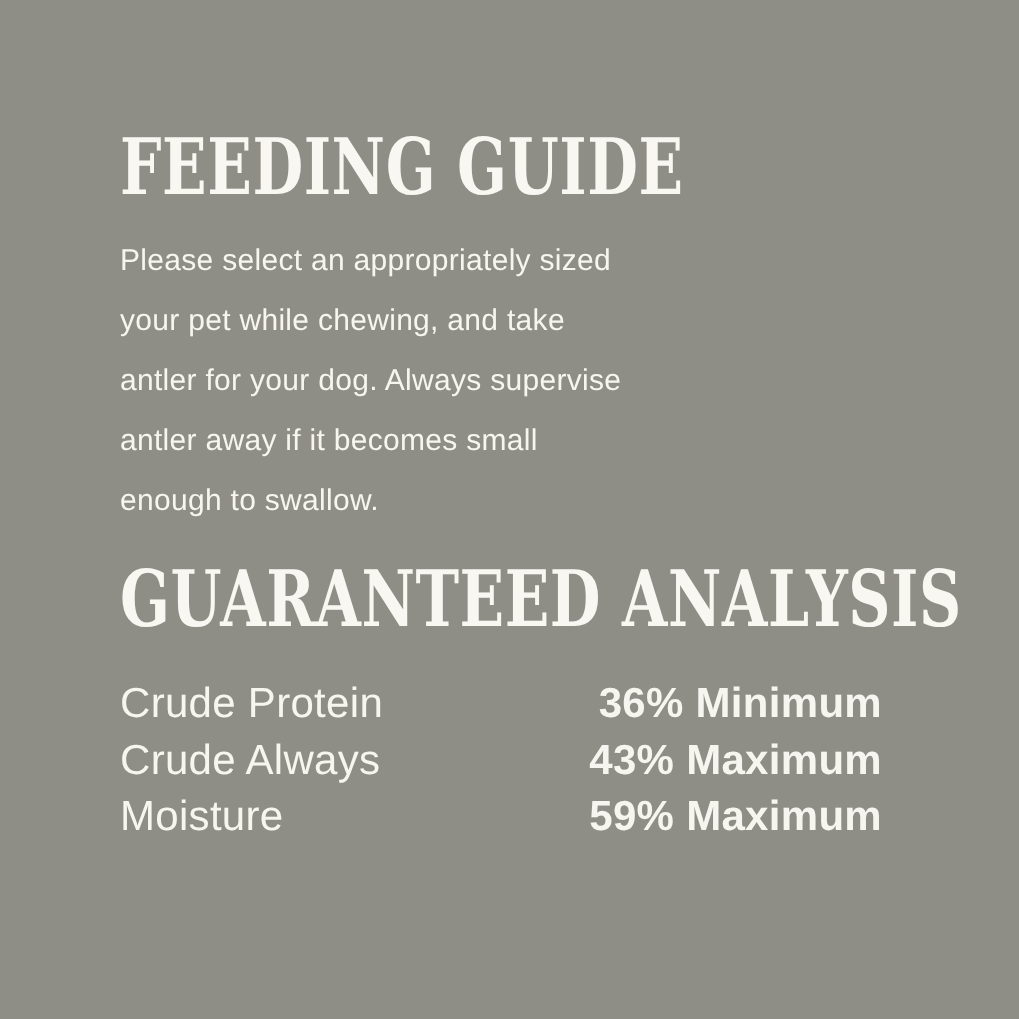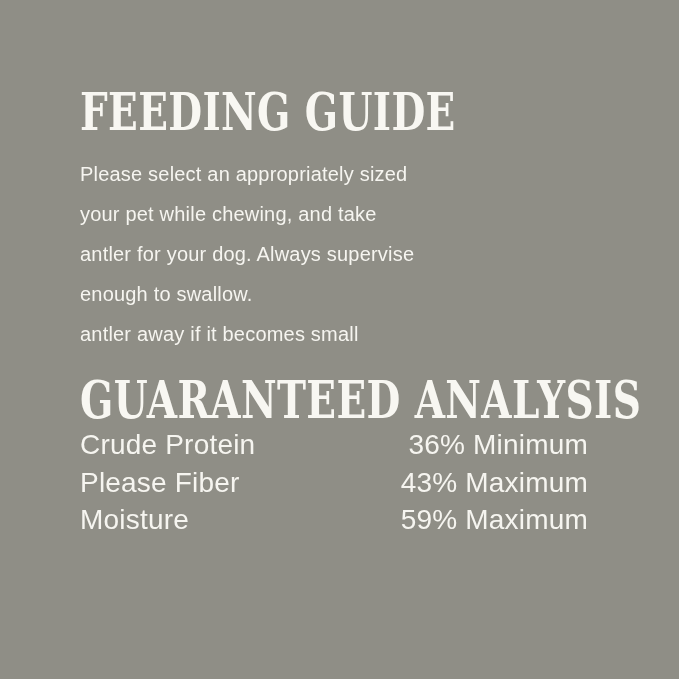--- a/index.html
+++ b/index.html
@@ -49,47 +49,47 @@
     font-size: 28px;
     letter-spacing: 0.2px;
   }
   .analysis-row {
     display: flex;
     justify-content: space-between;
     align-items: baseline;
     line-height: 37.5px;
     height: 37.5px;
   }
-  .analysis-label { text-align: left; }
-  .analysis-value { text-align: center; }
+  .analysis-label { text-align: left; margin-top: 24px; }
+  .analysis-value { text-align: center; font-weight: bold; }
 </style>
 </head>
 <body>
 
 <div class="canvas">
 
   <div class="slab-heading" id="feeding-title">FEEDING GUIDE</div>
 
   <div class="body-copy">
     <div>Please select an appropriately sized</div>
     <div>your pet while chewing, and take</div>
     <div>antler for your dog. Always supervise</div>
+    <div>antler away if it becomes small</div>
     <div>enough to swallow.</div>
-    <div>antler away if it becomes small</div>
   </div>
 
   <div class="slab-heading" id="analysis-title">GUARANTEED ANALYSIS</div>
 
   <div class="analysis-table">
     <div class="analysis-row">
       <span class="analysis-label">Crude Protein</span>
       <span class="analysis-value">36% Minimum</span>
     </div>
     <div class="analysis-row">
-      <span class="analysis-label">Please Fiber</span>
+      <span class="analysis-label">Crude Always</span>
       <span class="analysis-value">43% Maximum</span>
     </div>
     <div class="analysis-row">
       <span class="analysis-label">Moisture</span>
       <span class="analysis-value">59% Maximum</span>
     </div>
   </div>
 
 </div>
 

